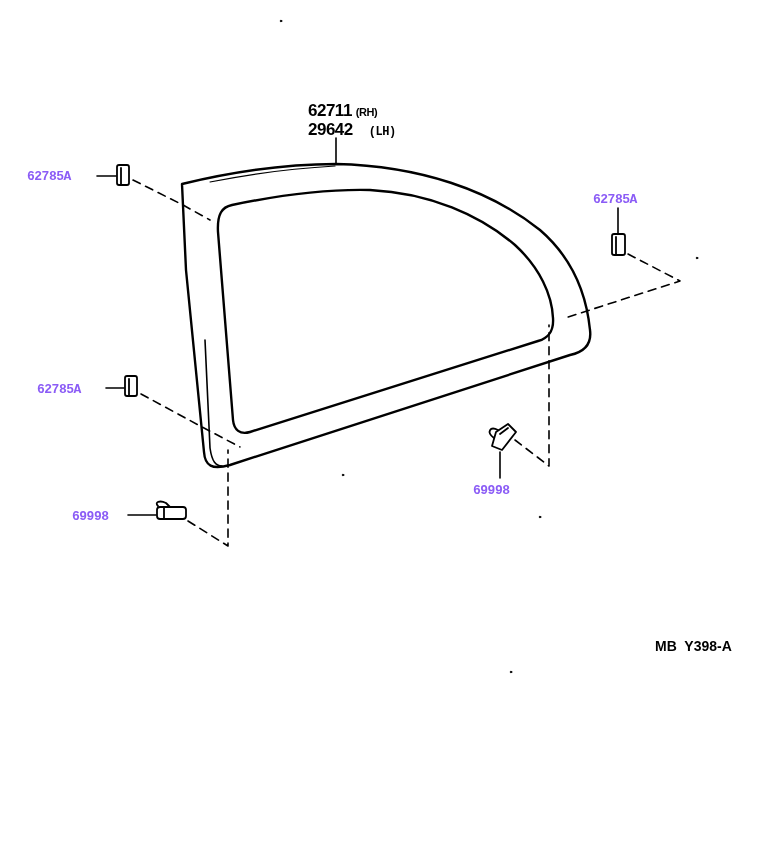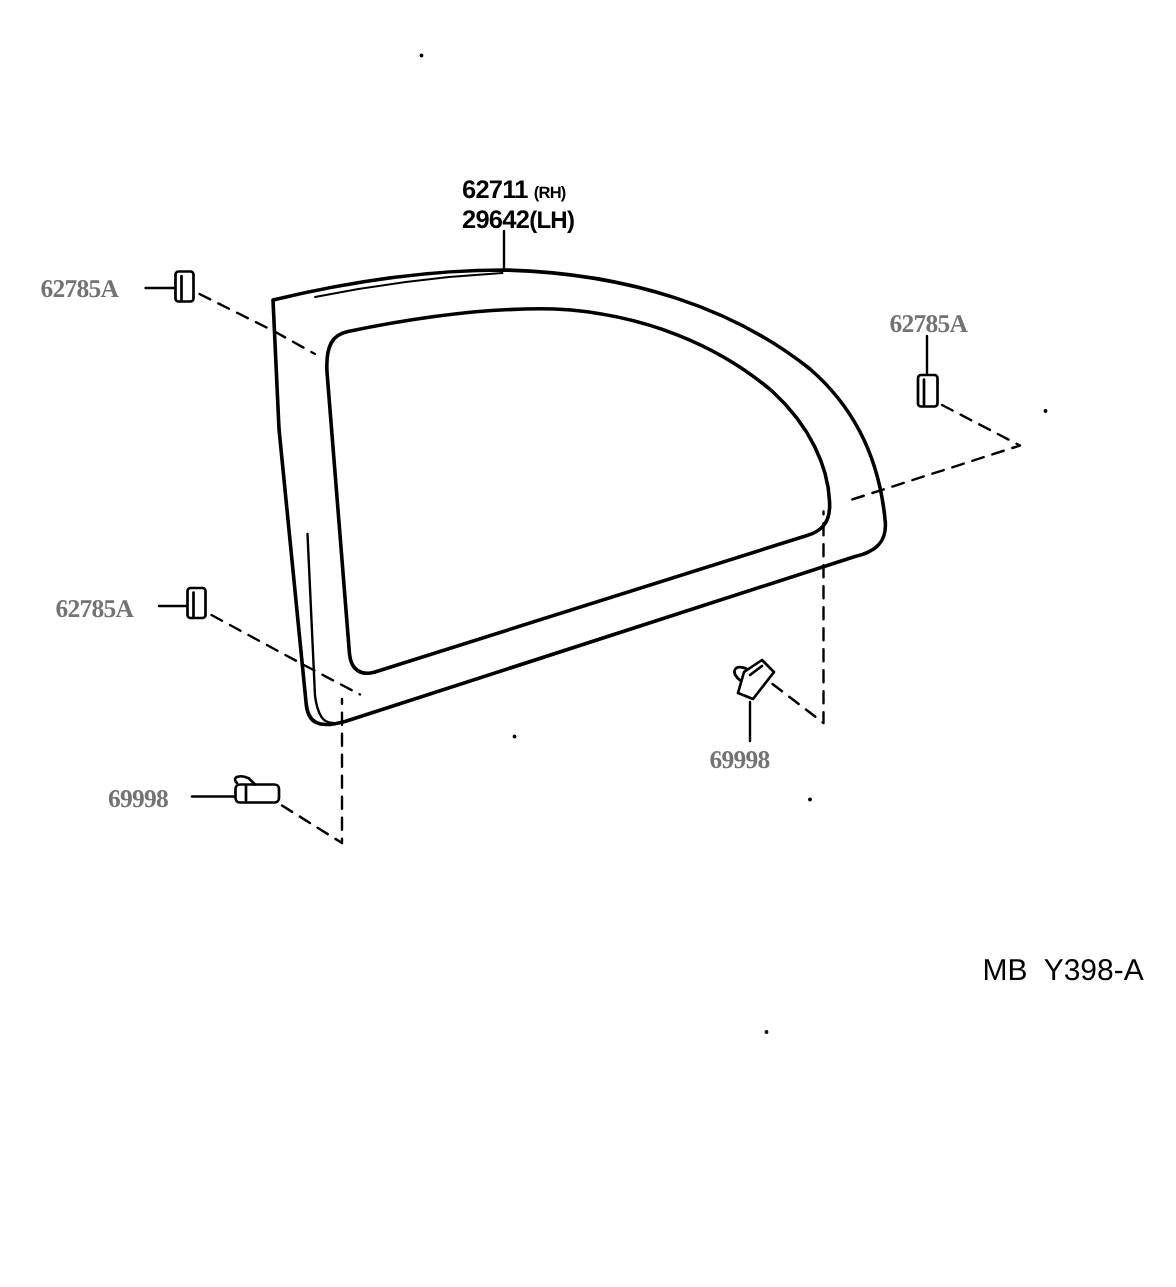--- a/index.html
+++ b/index.html
@@ -11,51 +11,52 @@
       width: 784px;
       height: 858px;
       position: relative;
       overflow: hidden;
       font-family: "Liberation Sans", sans-serif;
       color: #000000;
     }
     #diagram {
       position: absolute;
       left: 0;
-      top: 16px;
+      top: 0;
       width: 784px;
       height: 830px;
     }
     .label {
       position: absolute;
-      font-family: Liberation Serif, serif;
+      font-family: Liberation Mono, monospace;
       font-weight: bold;
-      font-size: 17px;
+      font-size: 13px;
       line-height: 17px;
       letter-spacing: -0.5px;
       white-space: nowrap;
-      color: #737373;
+      color: #8b5cf6;
     }
     .callout-stack {
       position: absolute;
       white-space: nowrap;
     }
     .callout-stack .line {
       display: block;
       font-weight: bold;
       font-size: 17px;
       line-height: 17px;
       letter-spacing: -0.5px;
     }
     .ref-code {
       position: absolute;
-      font-weight: normal;
-      font-size: 20px;
+      font-weight: bold;
+      font-size: 14px;
       letter-spacing: 0px;
       white-space: nowrap;
+      margin-top: 18px;
     }
   </style>
 </head>
 <body>
 
 <div id="diagram">
   <svg width="784" height="858" viewBox="0 0 784 858" xmlns="http://www.w3.org/2000/svg">
     <g fill="none" stroke="#000" stroke-linecap="round" stroke-linejoin="round">
 
       <path stroke-width="2.4" d="M182,184
@@ -129,21 +130,21 @@
       <circle cx="697" cy="258" r="0.8" fill="#000"></circle>
     </g>
   </svg>
 
   
   <div class="callout-stack" style="left:308px; top:102px;">
     <span class="line">
       <span>62711</span><span class="sub label-sub" style="font-size:11px;margin-left:4px;">(RH)</span>
     </span>
     <span class="line">
-      <span>29642</span><span class="sub label-sub" style="font-size:16px;margin-left:0;">(LH)</span>
+      <span>29642</span><span class="sub label-sub" style="font-size:12px;margin-left:16px;font-family:Liberation Mono, monospace;">(LH)</span>
     </span>
   </div>
 
   
   <div class="label" style="left:27px; top:168px;">62785A</div>
   <div class="label" style="left:593px; top:191px;">62785A</div>
   <div class="label" style="left:37px; top:381px;">62785A</div>
 
   
   <div class="label" style="left:72px; top:508px;">69998</div>

